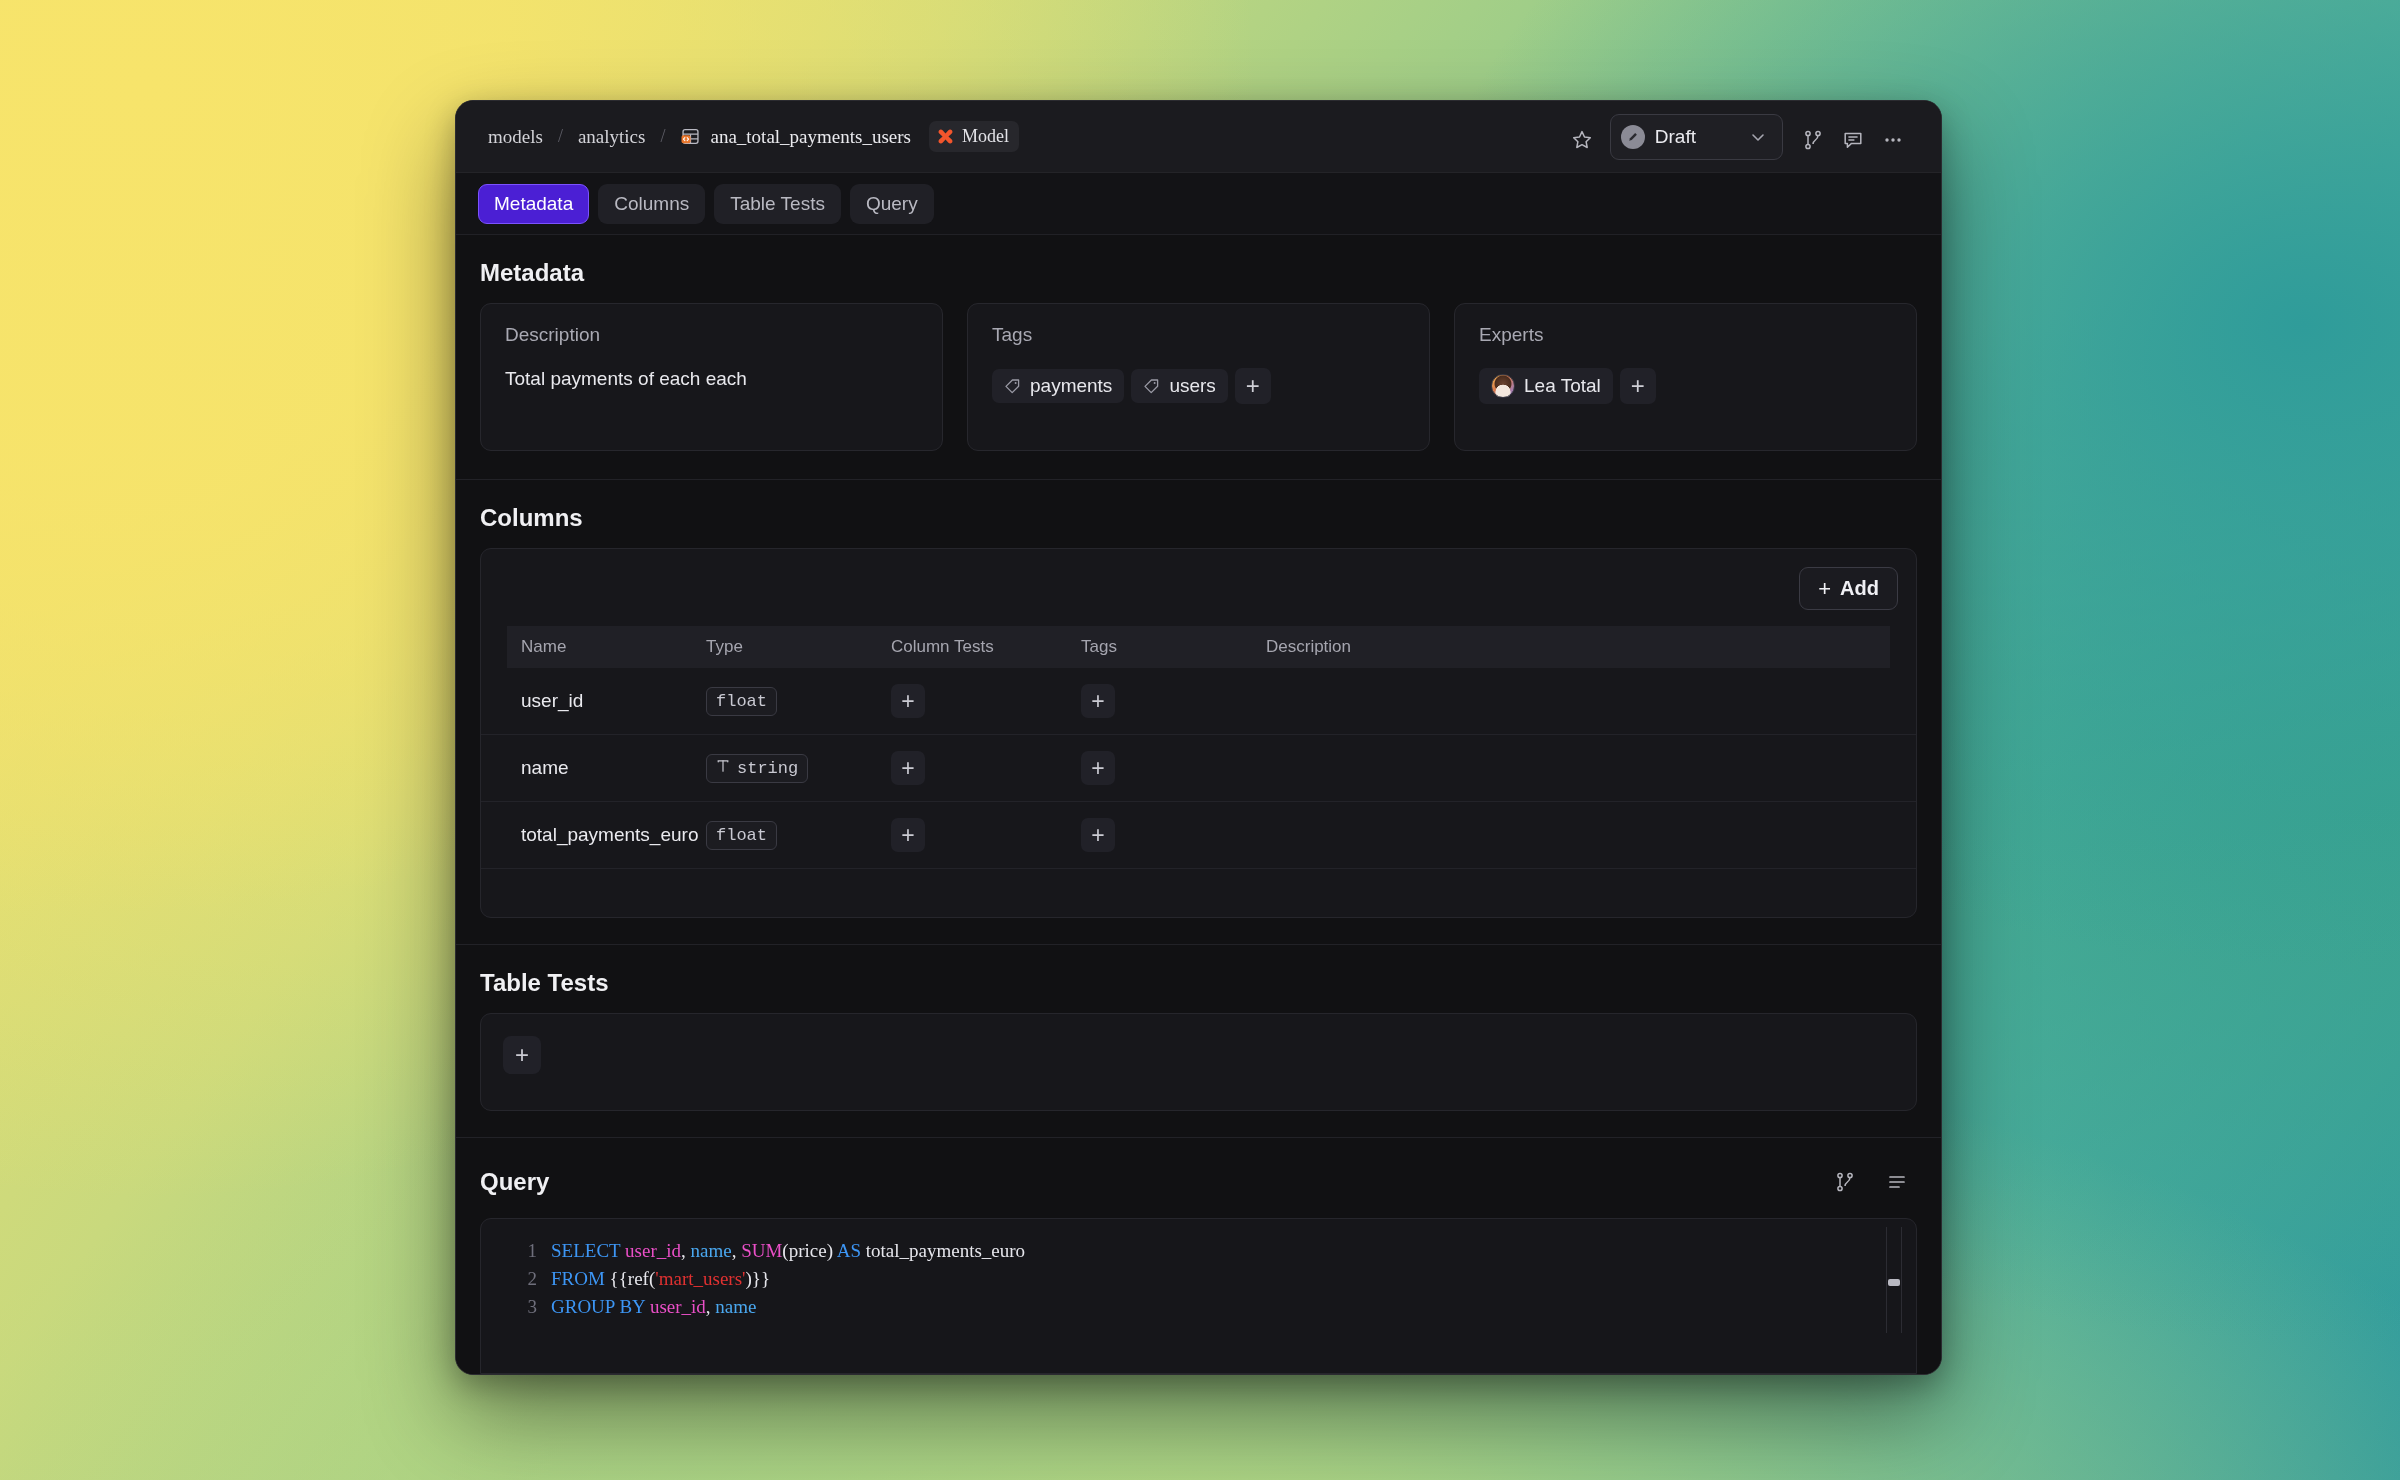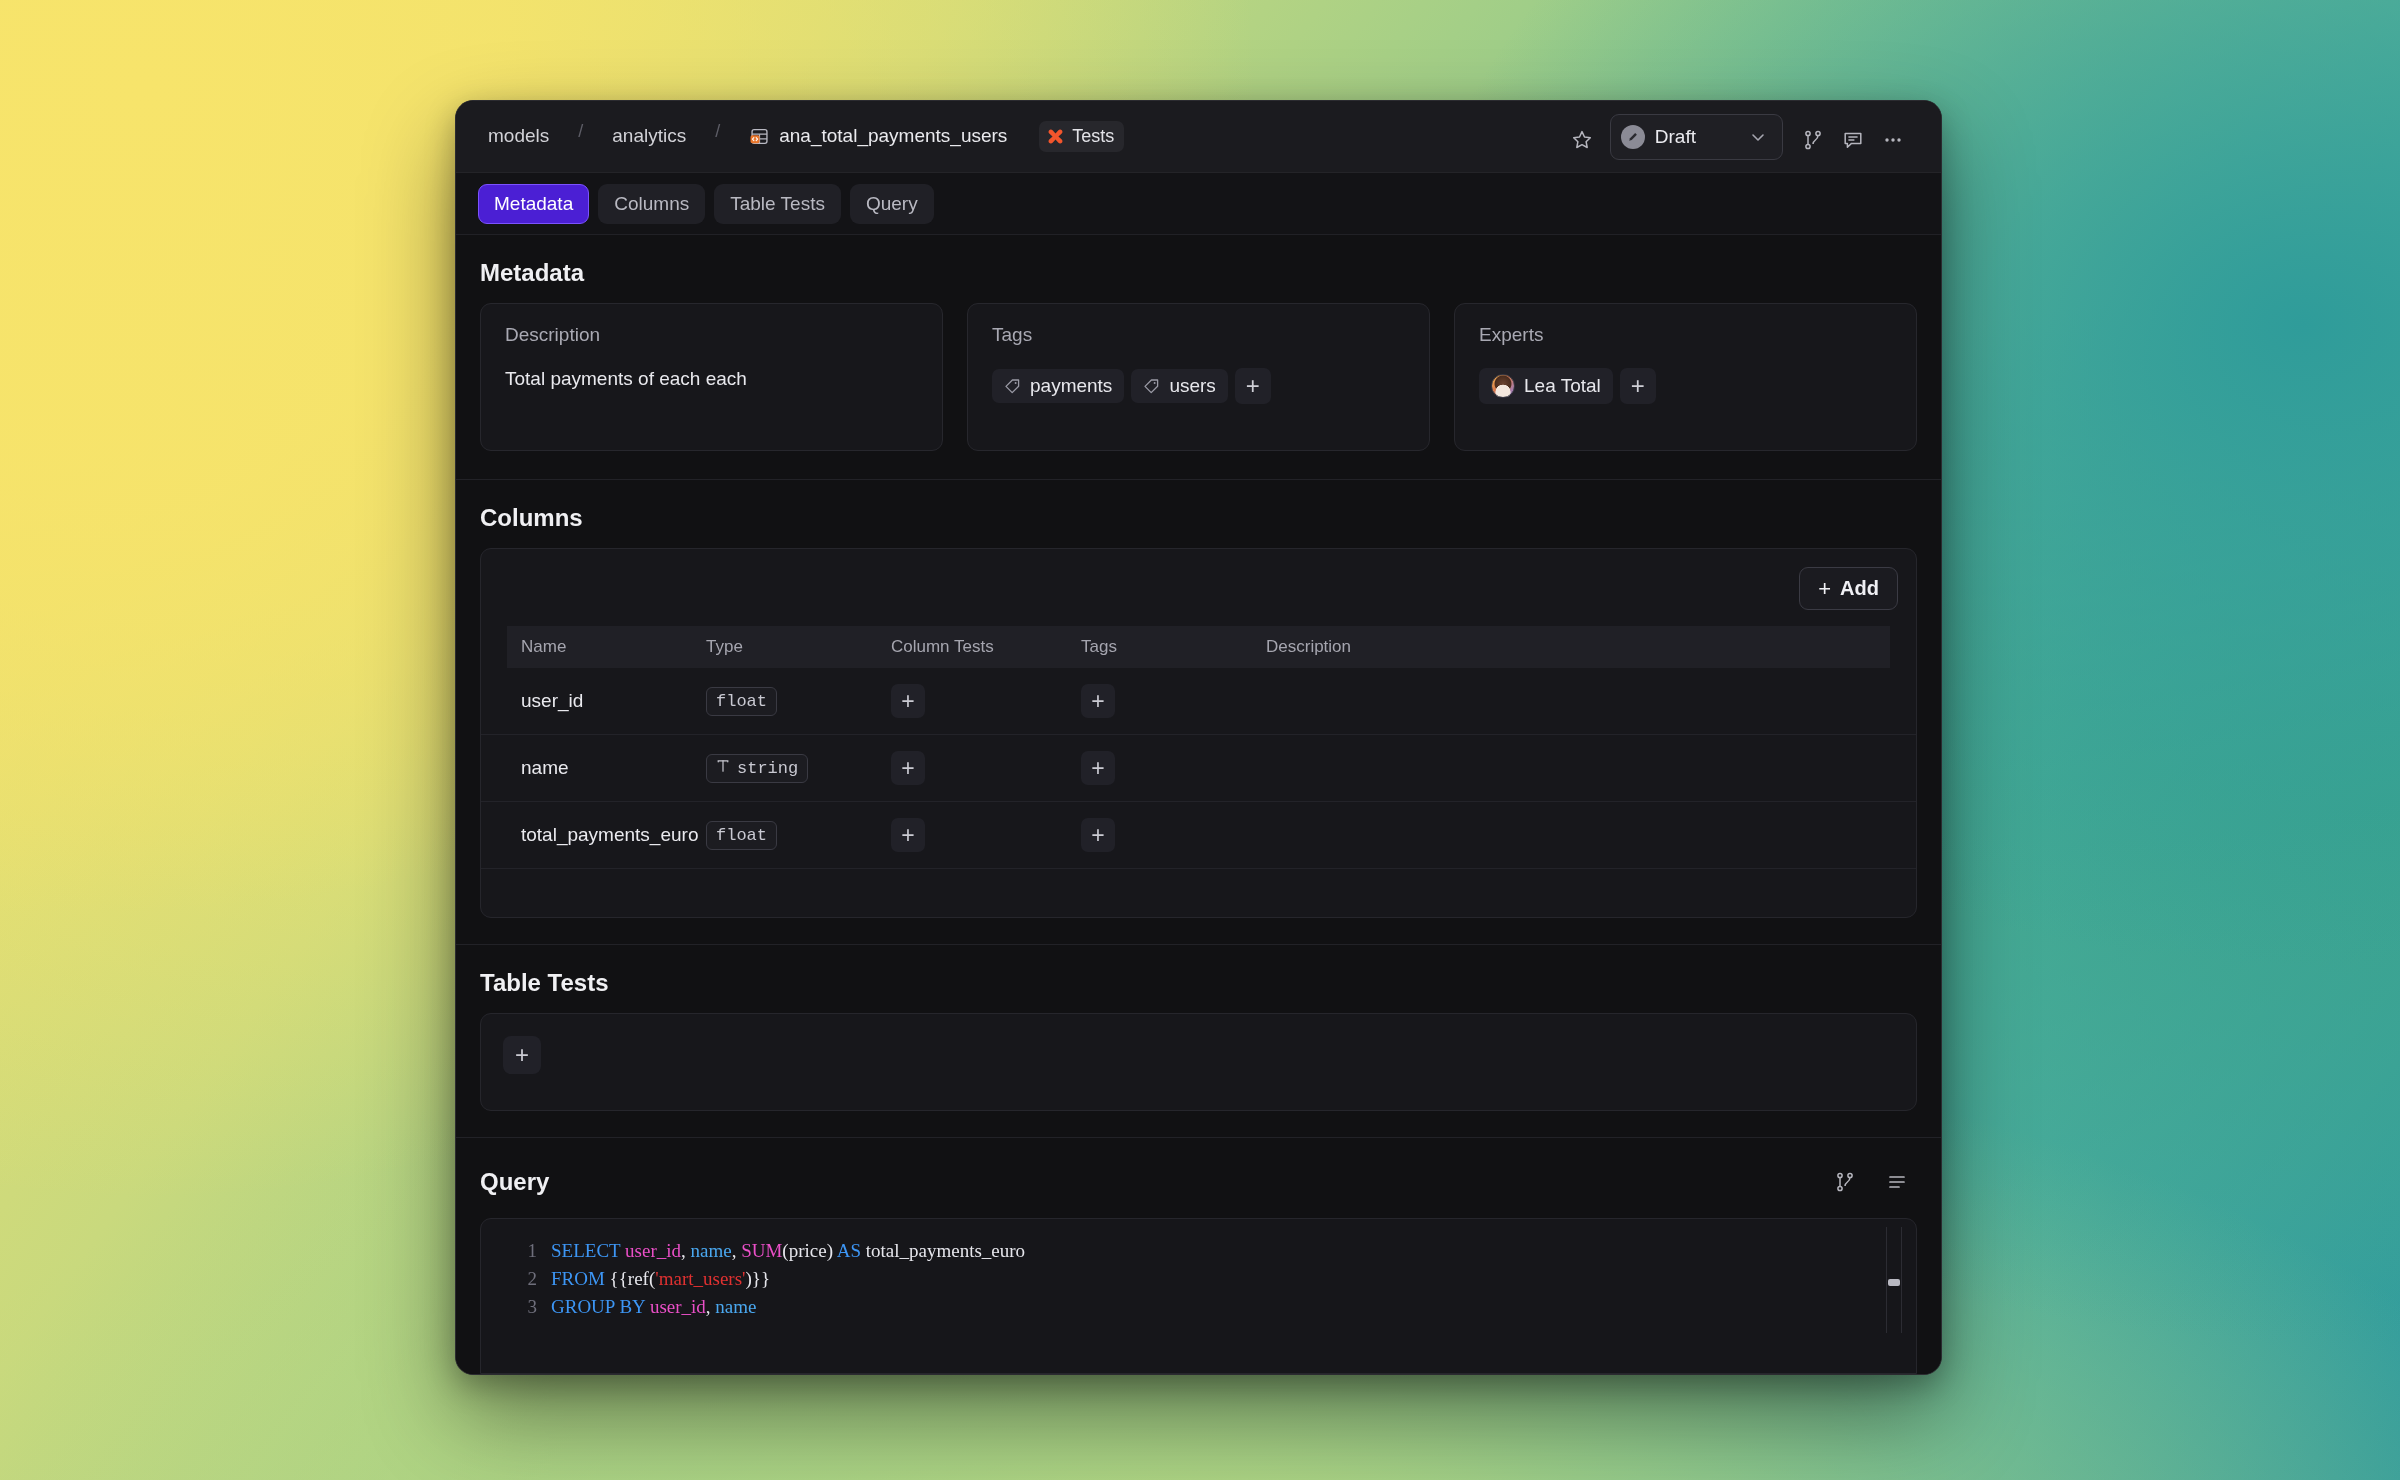--- a/index.html
+++ b/index.html
@@ -45,26 +45,27 @@
     flex: 0 0 72px;
     display: flex;
     align-items: center;
     padding: 0 28px 0 24px;
     background: #1b1b1f;
     border-bottom: 1px solid #242428;
   }
 
   .breadcrumb {
     display: flex;
-    align-items: flex-start;
-    gap: 14px;
+    align-items: center;
+    gap: 0px;
     font-size: 19px;
     color: #d6d6da;
     flex: 1 1 auto;
     min-width: 0;
+    font-family: Liberation Serif, serif;
   }
   .crumb {
     padding: 4px 8px;
     border-radius: 6px;
     color: #d2d2d7;
     white-space: nowrap;
   }
   .crumb-sep {
     color: #5d5d66;
     padding: 0 7px;
@@ -396,21 +397,21 @@
           </svg>
         </span>
         <span>ana_total_payments_users</span>
       </span>
       <span class="model-chip">
         <span>
           <svg class="dbt-x" viewBox="0 0 20 20">
             <path d="M3.3 3.3 C4.6 2.2 6.2 2.6 7.2 3.7 L10 6.9 L12.8 3.7 C13.8 2.6 15.4 2.2 16.7 3.3 C17.8 4.5 17.4 6.1 16.3 7.1 L13.1 10 L16.3 12.9 C17.4 13.9 17.8 15.5 16.7 16.7 C15.4 17.8 13.8 17.4 12.8 16.3 L10 13.1 L7.2 16.3 C6.2 17.4 4.6 17.8 3.3 16.7 C2.2 15.5 2.6 13.9 3.7 12.9 L6.9 10 L3.7 7.1 C2.6 6.1 2.2 4.5 3.3 3.3 Z" fill="#f2552c"></path>
           </svg>
         </span>
-        <span>Tests</span>
+        <span>Model</span>
       </span>
     </div>
 
     <div class="tb-right">
       <div class="icon-btn">
         <svg width="24" height="24" viewBox="0 0 24 24" fill="none">
           <path d="M12 3.6 L14.5 9.0 L20.3 9.7 L16.1 13.7 L17.2 19.5 L12 16.7 L6.8 19.5 L7.9 13.7 L3.7 9.7 L9.5 9.0 Z" stroke="#b6b6be" stroke-width="1.5" stroke-linejoin="round"></path>
         </svg>
       </div>
 

